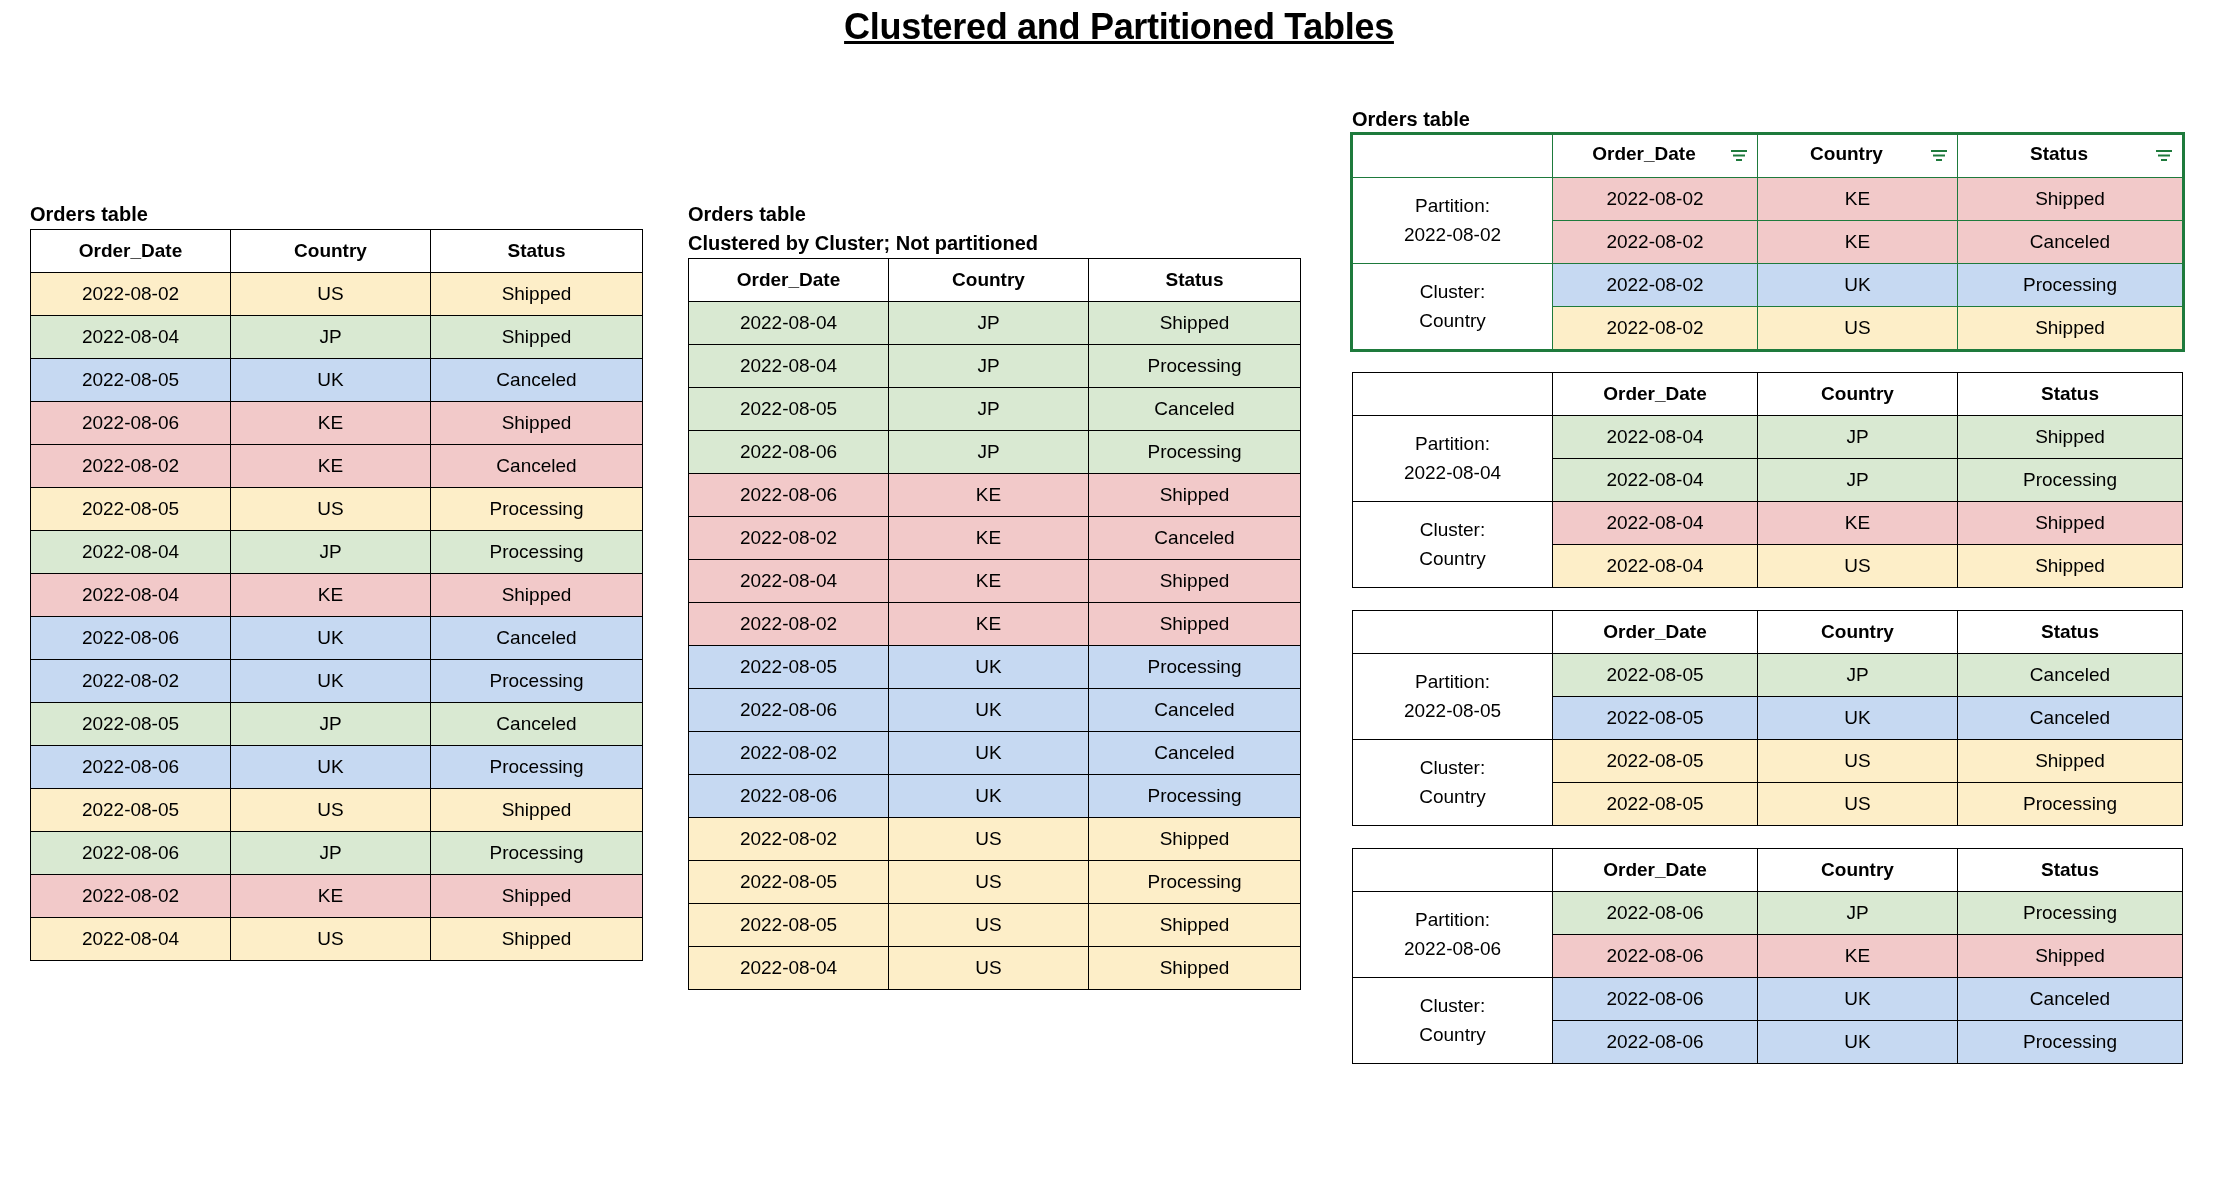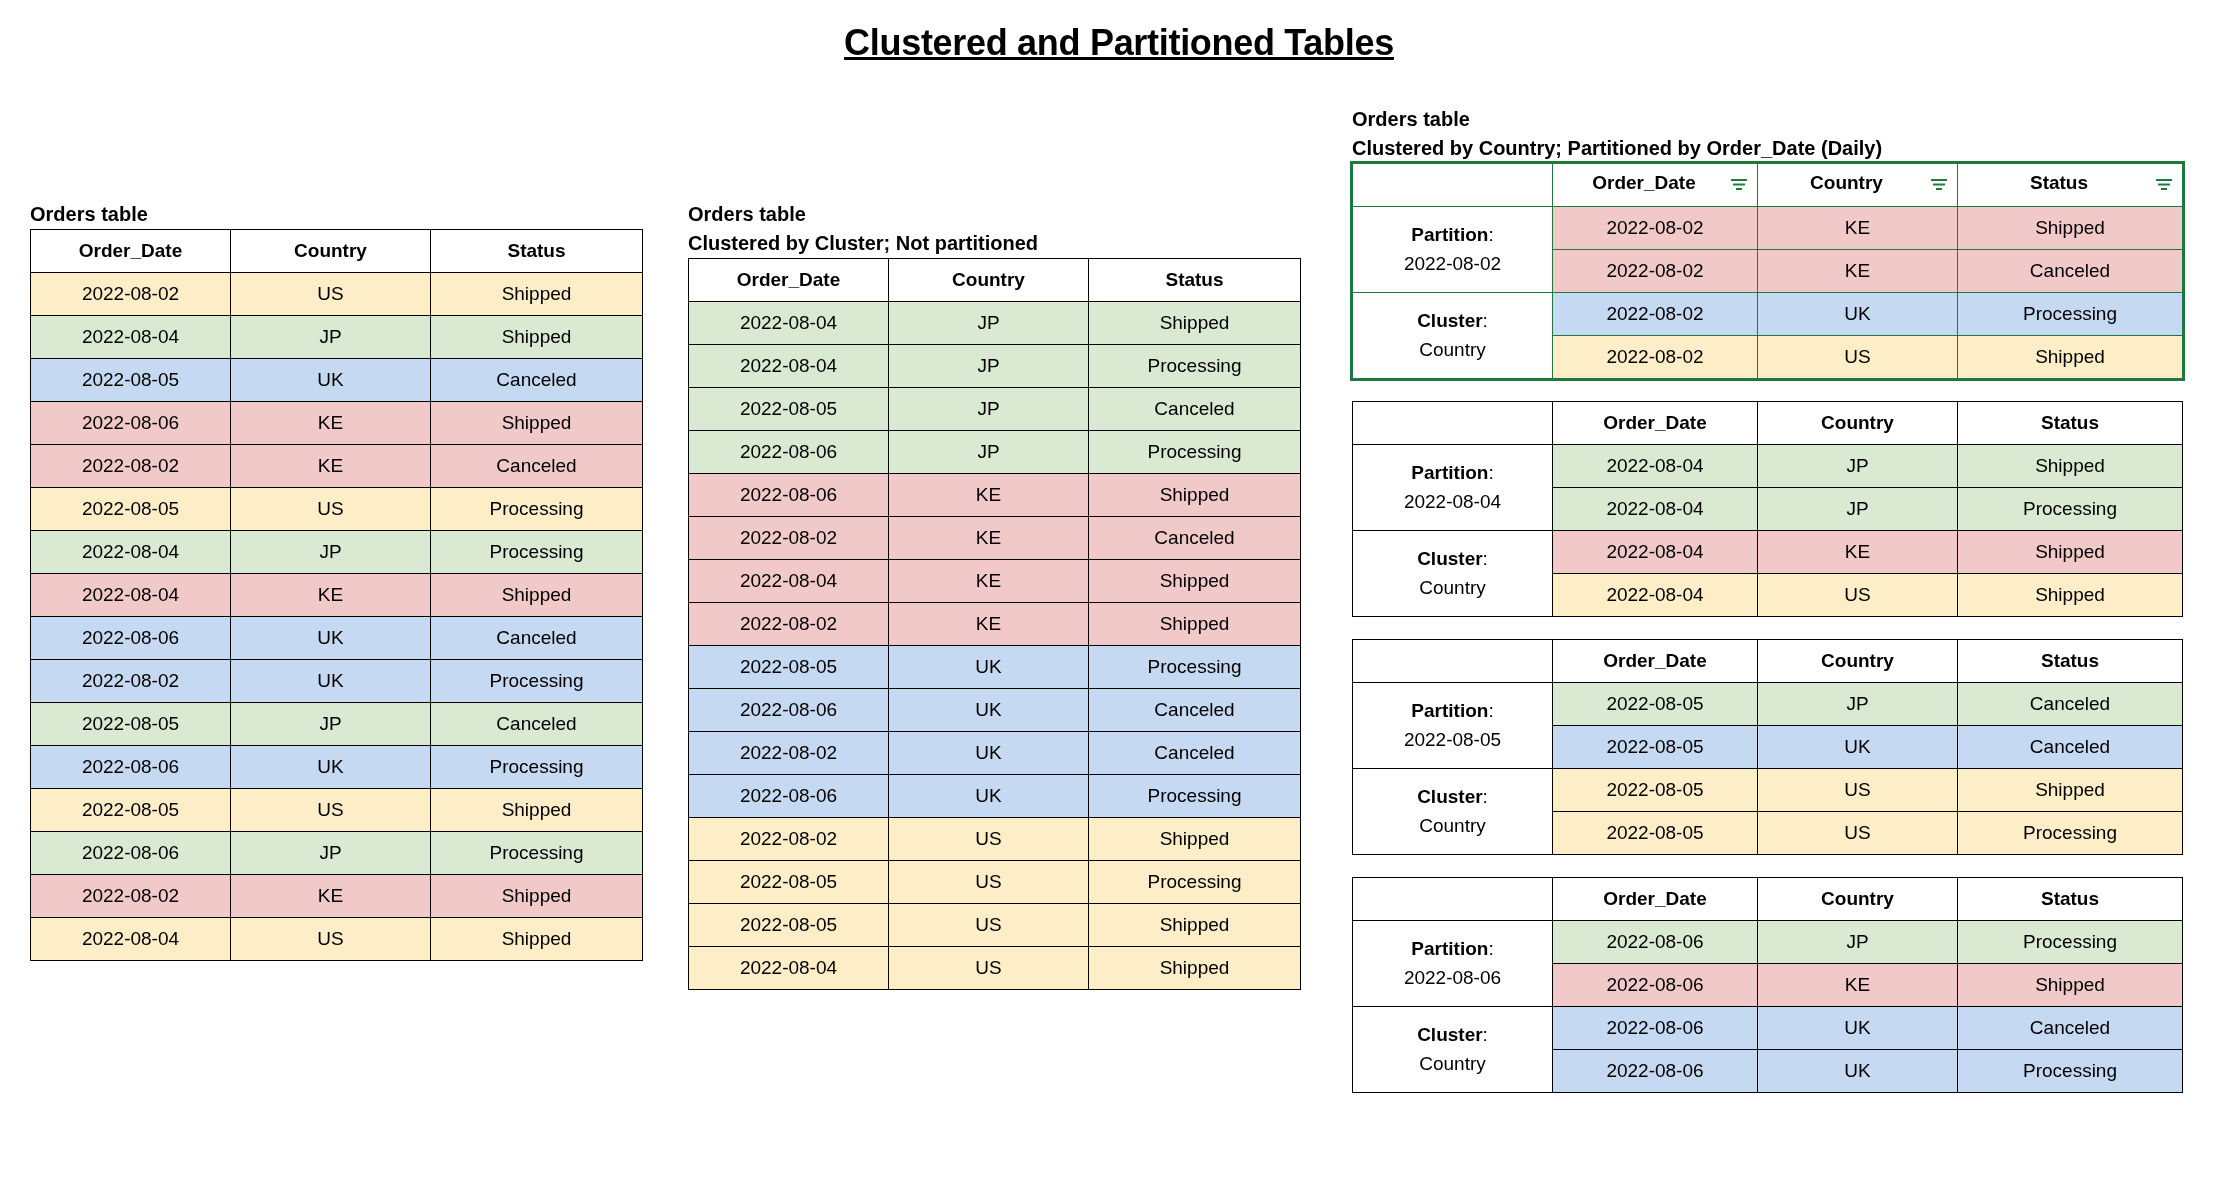--- a/index.html
+++ b/index.html
@@ -14,21 +14,21 @@
     color: #000000;
     position: relative;
     overflow: hidden;
   }
   #page-title {
     text-align: center;
     font-size: 36px;
     font-weight: bold;
     text-decoration: underline;
     margin: 0;
-    padding-top: 22px;
+    padding-top: 6px;
     letter-spacing: -0.3px;
   }
 
   .caption {
     font-weight: bold;
     font-size: 20px;
     line-height: 1.45;
   }
 
   table.grid {
@@ -108,21 +108,21 @@
     border: 1px solid #000000;
     vertical-align: middle;
     line-height: 1.5;
     font-size: 19px;
     width: 200px;
     background: #ffffff;
   }
   td.blank-head {
     border: none;
   }
-  .lbl-bold { font-weight: bold; }
+  .lbl-bold { font-weight: normal; }
   .partition.highlight td,
   .partition.highlight th {
     border-color: #1e7a3c;
   }
   .partition.highlight {
     outline: 3px solid #1e7a3c;
     outline-offset: -1px;
   }
   .filter-icon {
     float: right;
@@ -340,21 +340,20 @@
           <td class="c-us">US</td>
           <td class="c-us">Shipped</td>
         </tr>
       </tbody>
   </table>
 </div>
 
 <div id="right-block">
   <div class="caption">
     <div>Orders table</div>
-    <div>Clustered by Country; Partitioned by Order_Date (Daily)</div>
   </div>
   <div id="partitions-container">
       <div class="partition-wrap">
         <table class="partition highlight">
           <colgroup>
             <col style="width: 200px;">
             <col style="width: 205px;">
             <col style="width: 200px;">
             <col style="width: 225px;">
           </colgroup>

